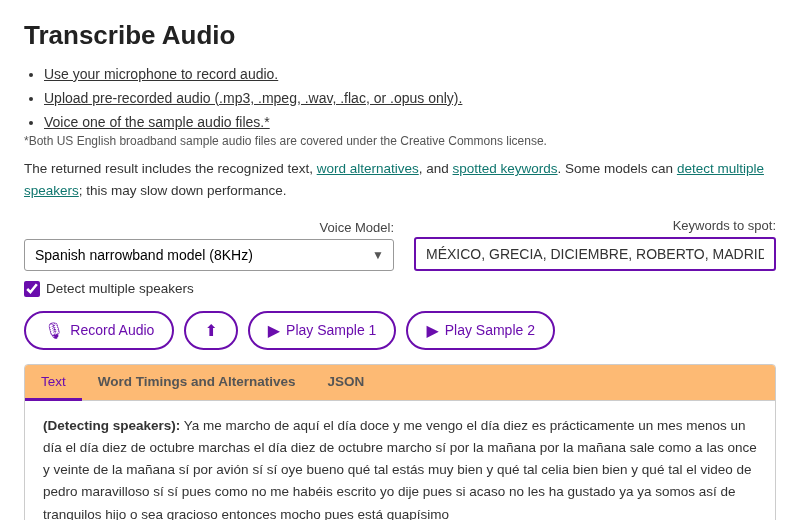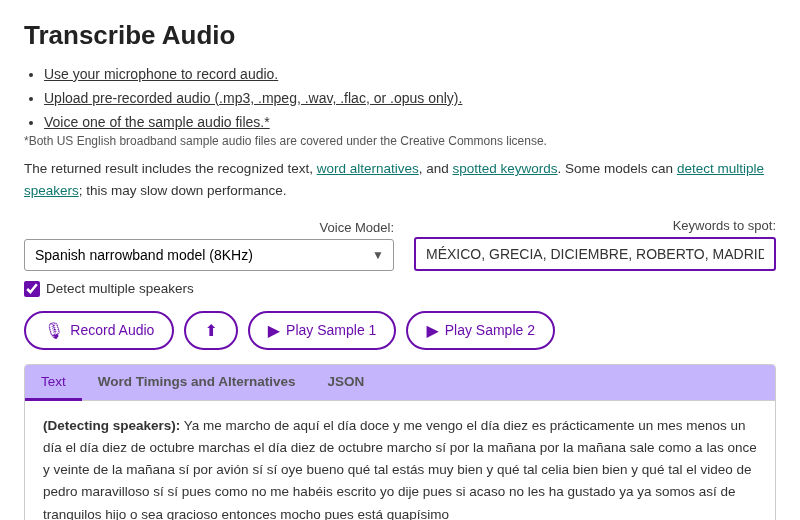--- a/index.html
+++ b/index.html
@@ -134,21 +134,21 @@
       font-size: 16px;
     }
     .tabs-container {
       border: 1px solid #ccc;
       border-radius: 4px;
       overflow: hidden;
     }
     .tabs-header {
       display: flex;
       border-bottom: 1px solid #ccc;
-      background: #c4b5fd;
+      background: #fdba74;
       align-items: center;
     }
     .tab {
       padding: 9px 16px;
       font-size: 13.5px;
       color: #555;
       cursor: pointer;
       border-bottom: 3px solid transparent;
       margin-bottom: -1px;
       font-weight: bold;

